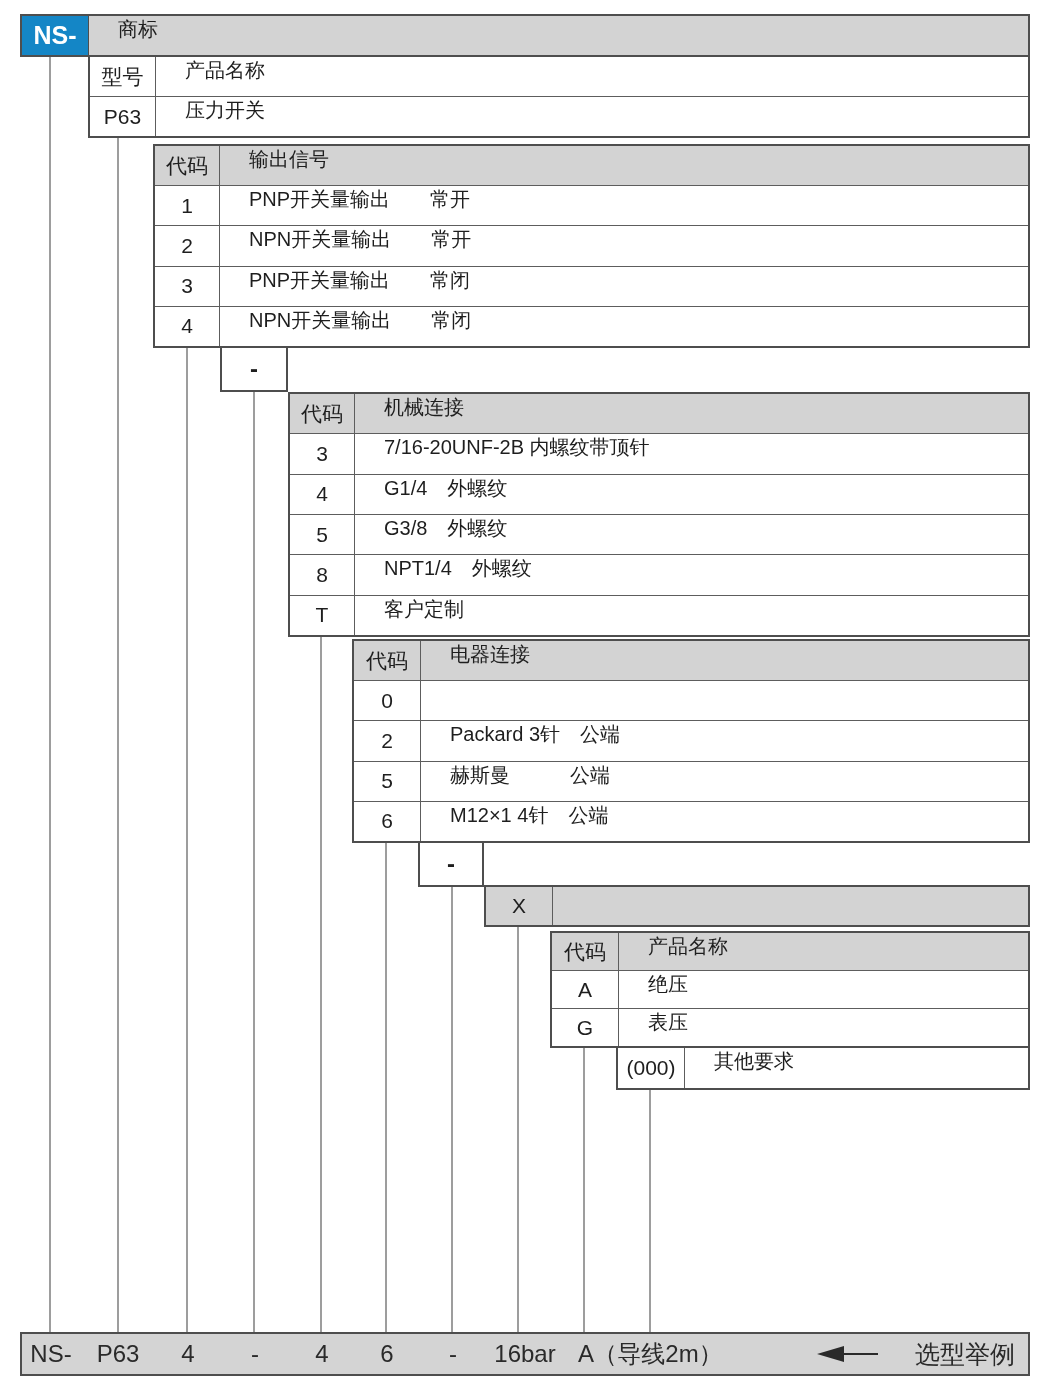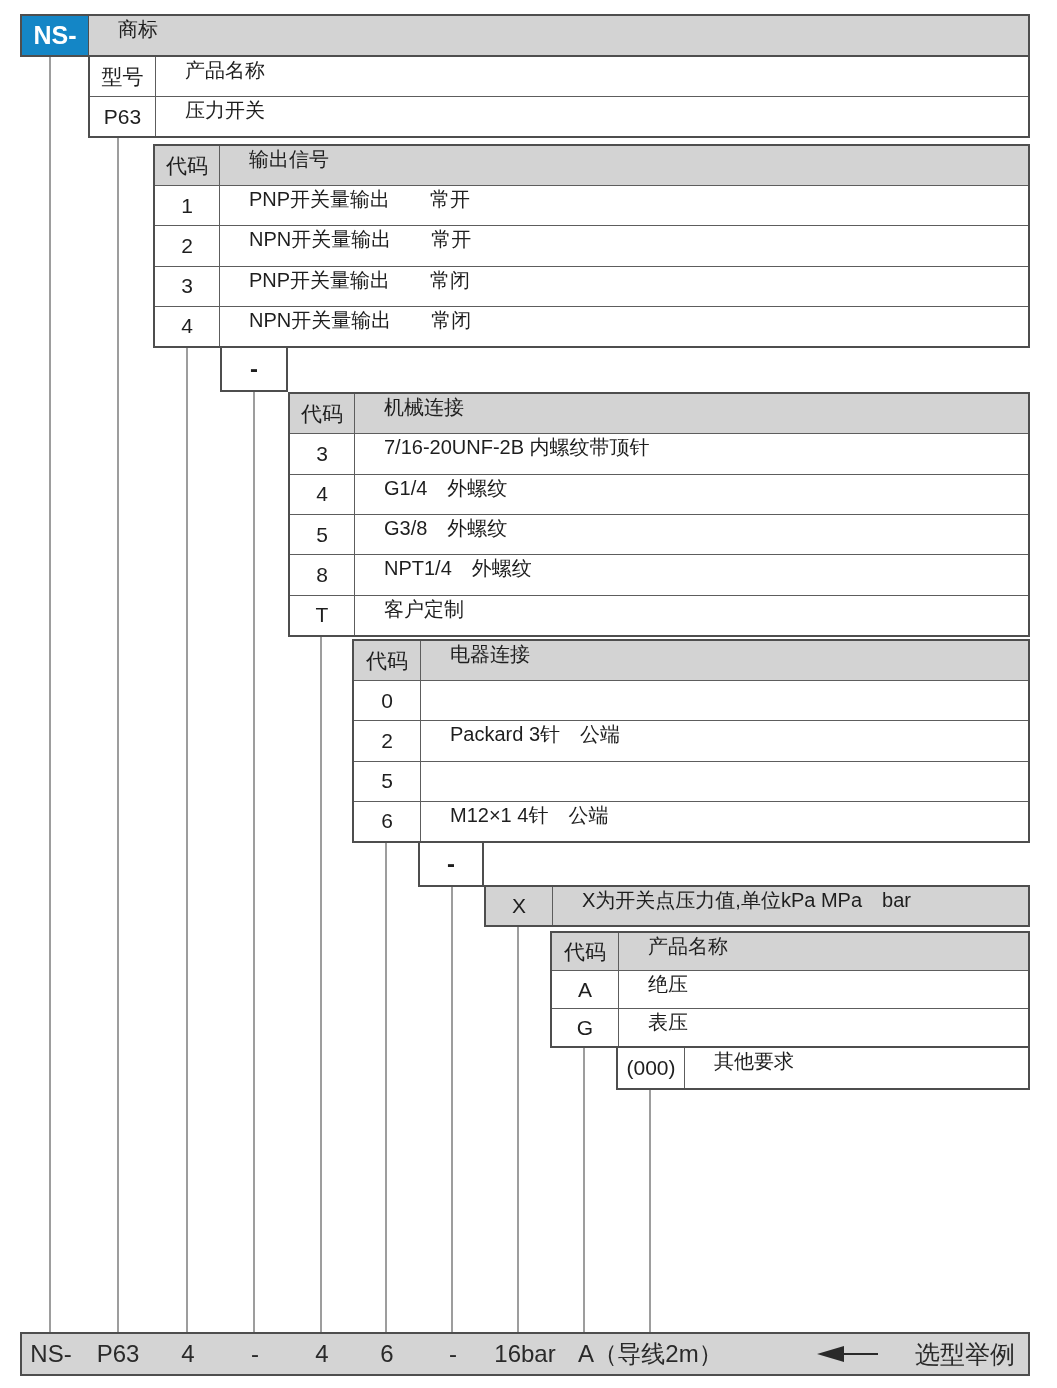--- a/index.html
+++ b/index.html
@@ -164,39 +164,39 @@
     <div class="row">
       <div class="cell-code" style="width:66px;">
           <span>2</span>
         </div>
       <div class="cell-desc"><span>Packard 3针　公端</span></div>
     </div>
     <div class="row">
       <div class="cell-code" style="width:66px;">
           <span>5</span>
         </div>
+      <div class="cell-desc"><span>赫斯曼　　　公端</span></div>
     </div>
     <div class="row">
       <div class="cell-code" style="width:66px;">
           <span>6</span>
         </div>
       <div class="cell-desc"><span>M12×1 4针　公端</span></div>
     </div>
   </div>
 
   <div class="abs dash-box" style="left:418px;top:841px;width:66px;height:46px;">
     <span>-</span>
   </div>
 
   <div class="abs tbl" style="left:484px;top:885px;width:546px;height:42px;">
     <div class="row hdr">
       <div class="cell-code" style="width:66px;">
           <span>X</span>
         </div>
-      <div class="cell-desc"><span>X为开关点压力值,单位kPa MPa　bar</span></div>
     </div>
   </div>
 
   <div class="abs tbl" style="left:550px;top:931px;width:480px;height:117px;">
     <div class="row hdr">
       <div class="cell-code" style="width:66px;">
           <span>代码</span>
         </div>
       <div class="cell-desc"><span>产品名称</span></div>
     </div>

